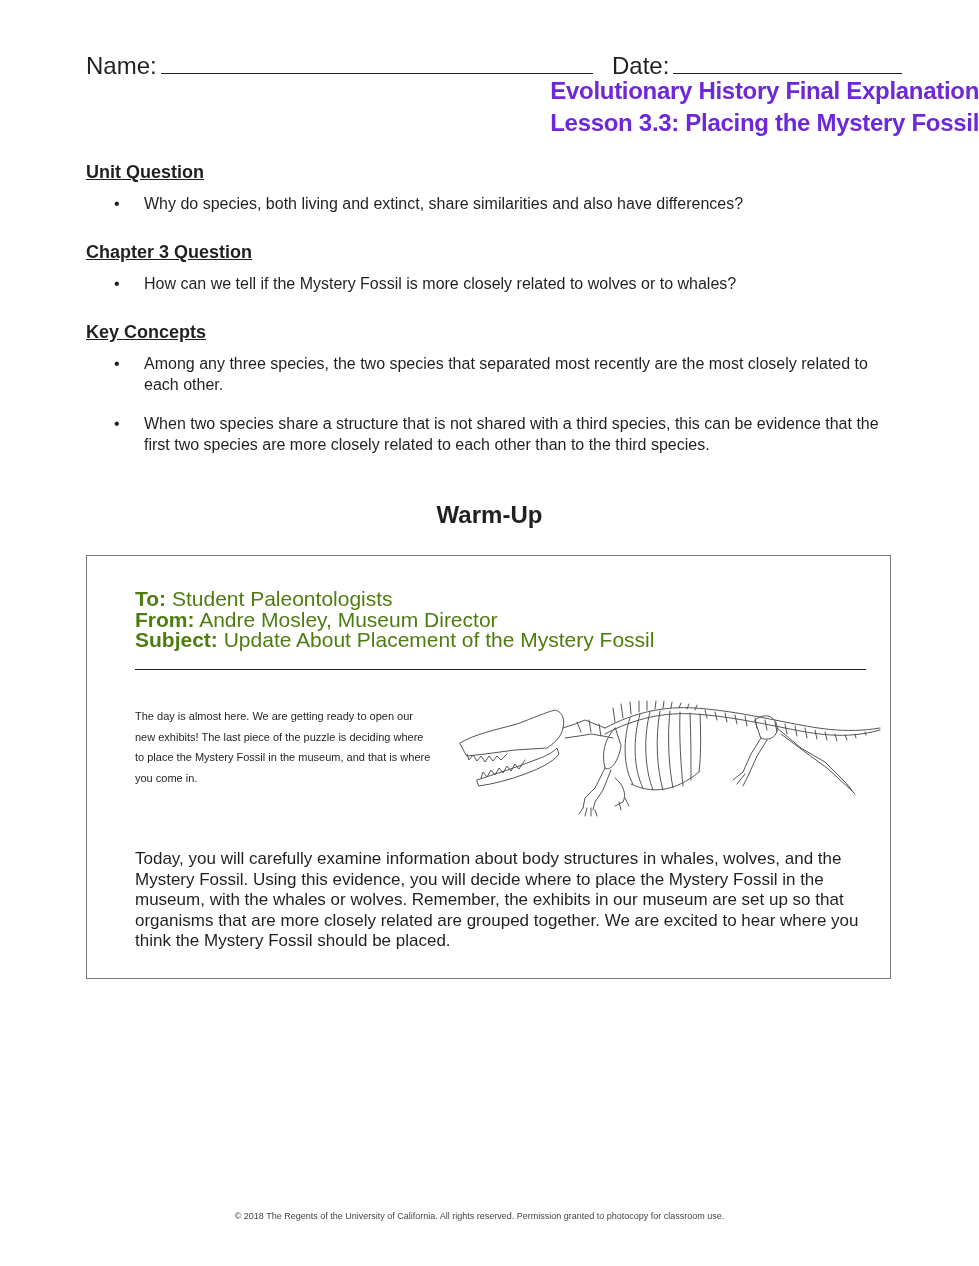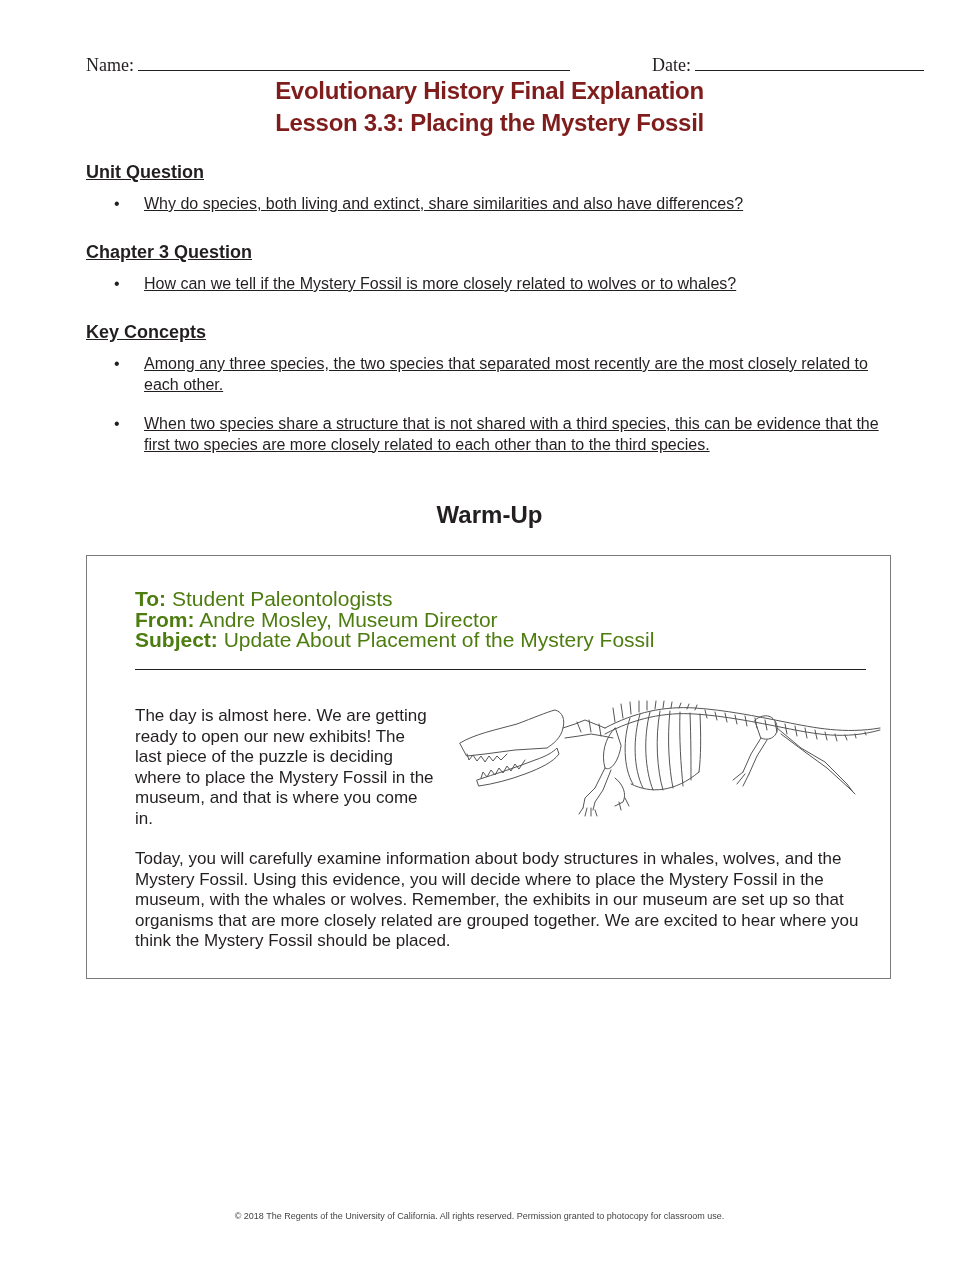--- a/index.html
+++ b/index.html
@@ -4,63 +4,63 @@
   <style>
     html, body { margin: 0; padding: 0; background: #ffffff; }
     body {
       width: 979px; height: 1266px; position: relative; overflow: hidden;
       font-family: "Liberation Sans", sans-serif; color: #231f20;
     }
     .page { position: absolute; left: 0; top: 0; width: 979px; height: 1266px; }
 
     .name-date-row {
       position: absolute; left: 86px; top: 52px; width: 808px; height: 24px;
-      font-size: 18px; color: #231f20; font-family: Liberation Serif, serif;
+      font-size: 24px; color: #231f20;
     }
     .name-field { position: absolute; left: 0; top: 0; display: flex; align-items: baseline; }
     .name-line { display: inline-block; width: 432px; border-bottom: 1px solid #231f20; margin-left: 4px; height: 18px; }
-    .date-field { position: absolute; left: 526px; top: 0; display: flex; align-items: baseline; margin-left: 40px; }
+    .date-field { position: absolute; left: 526px; top: 0; display: flex; align-items: baseline; }
     .date-line { display: inline-block; width: 229px; border-bottom: 1px solid #231f20; margin-left: 4px; height: 18px; }
 
     .title {
-      position: absolute; left: 0; width: 979px; text-align: center;
-      font-weight: bold; font-size: 24px; letter-spacing: -0.3px; color: #7f1d1d;
+      position: absolute; left: 0; width: 979px; text-align: right;
+      font-weight: bold; font-size: 24px; letter-spacing: -0.3px; color: #6d28d9;
     }
     .title-1 { top: 77px; }
     .title-2 { top: 109px; }
 
     .section-heading {
       position: absolute; left: 86px; font-weight: bold; font-size: 18px; color: #231f20; text-decoration: underline;
     }
     .bullet-item {
       position: absolute; left: 86px; width: 808px; font-size: 16px; line-height: 20.5px; color: #231f20;
     }
     .bullet-item .dot { position: absolute; left: 28px; top: 0; }
-    .bullet-item .text { position: absolute; left: 58px; top: 0; width: 745px; text-decoration: underline; }
+    .bullet-item .text { position: absolute; left: 58px; top: 0; width: 745px; }
 
     .warmup-title {
       position: absolute; left: 0; top: 501px; width: 979px; text-align: center;
       font-weight: bold; font-size: 24px; color: #231f20;
     }
 
     .message-box {
       position: absolute; left: 86px; top: 555px; width: 805px; height: 424px;
       border: 1px solid #7a7a7a; box-sizing: border-box;
     }
     .memo-header {
       position: absolute; left: 135px; top: 589px; font-size: 21px; line-height: 20.5px; color: #4d7c0f;
     }
     .memo-header .label { font-weight: bold; }
     .memo-divider {
       position: absolute; left: 135px; top: 669px; width: 731px; height: 0;
       border-top: 1px solid #231f20;
     }
     .memo-intro {
       position: absolute; left: 135px; top: 706px; width: 300px;
-      font-size: 17px; line-height: 20.5px; color: #231f20;
+      font-size: 11px; line-height: 20.5px; color: #231f20;
     }
     .fossil-illustration {
       position: absolute; left: 455px; top: 698px; width: 430px; height: 120px;
     }
     .memo-body {
       position: absolute; left: 135px; top: 849px; width: 740px;
       font-size: 17px; line-height: 20.5px; color: #231f20;
     }
     .footer-copyright {
       position: absolute; left: 0; top: 1211px; width: 959px; text-align: center;

